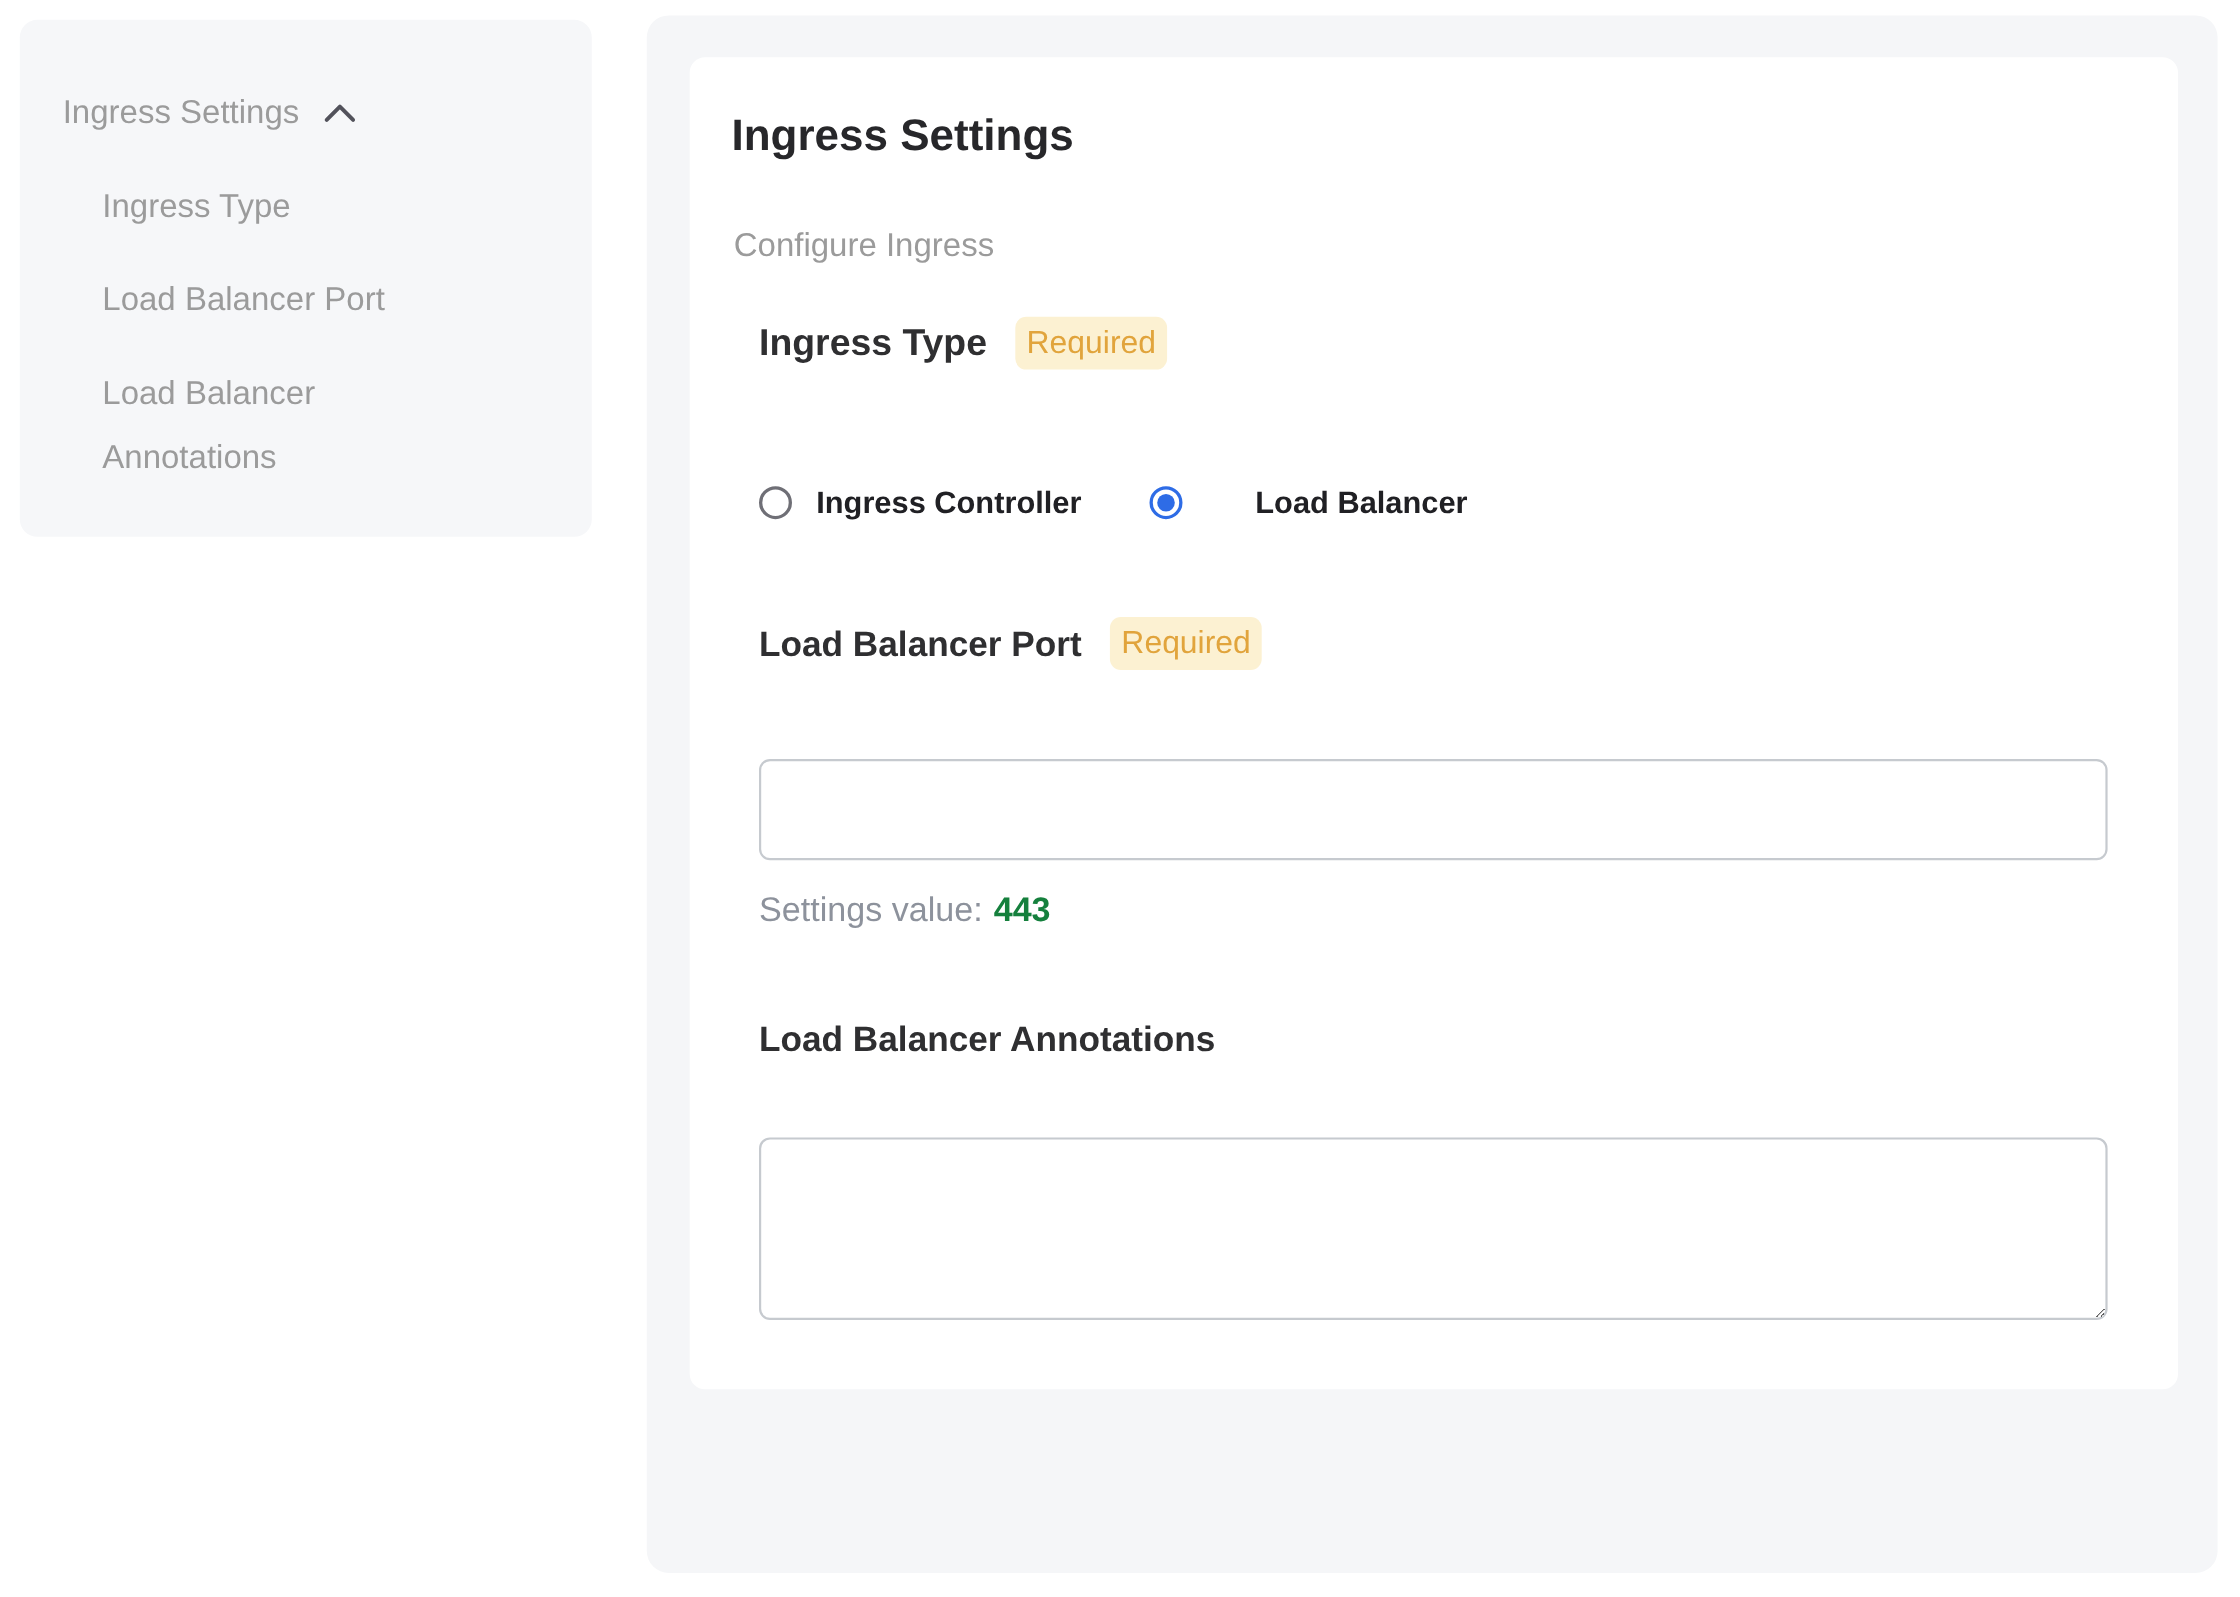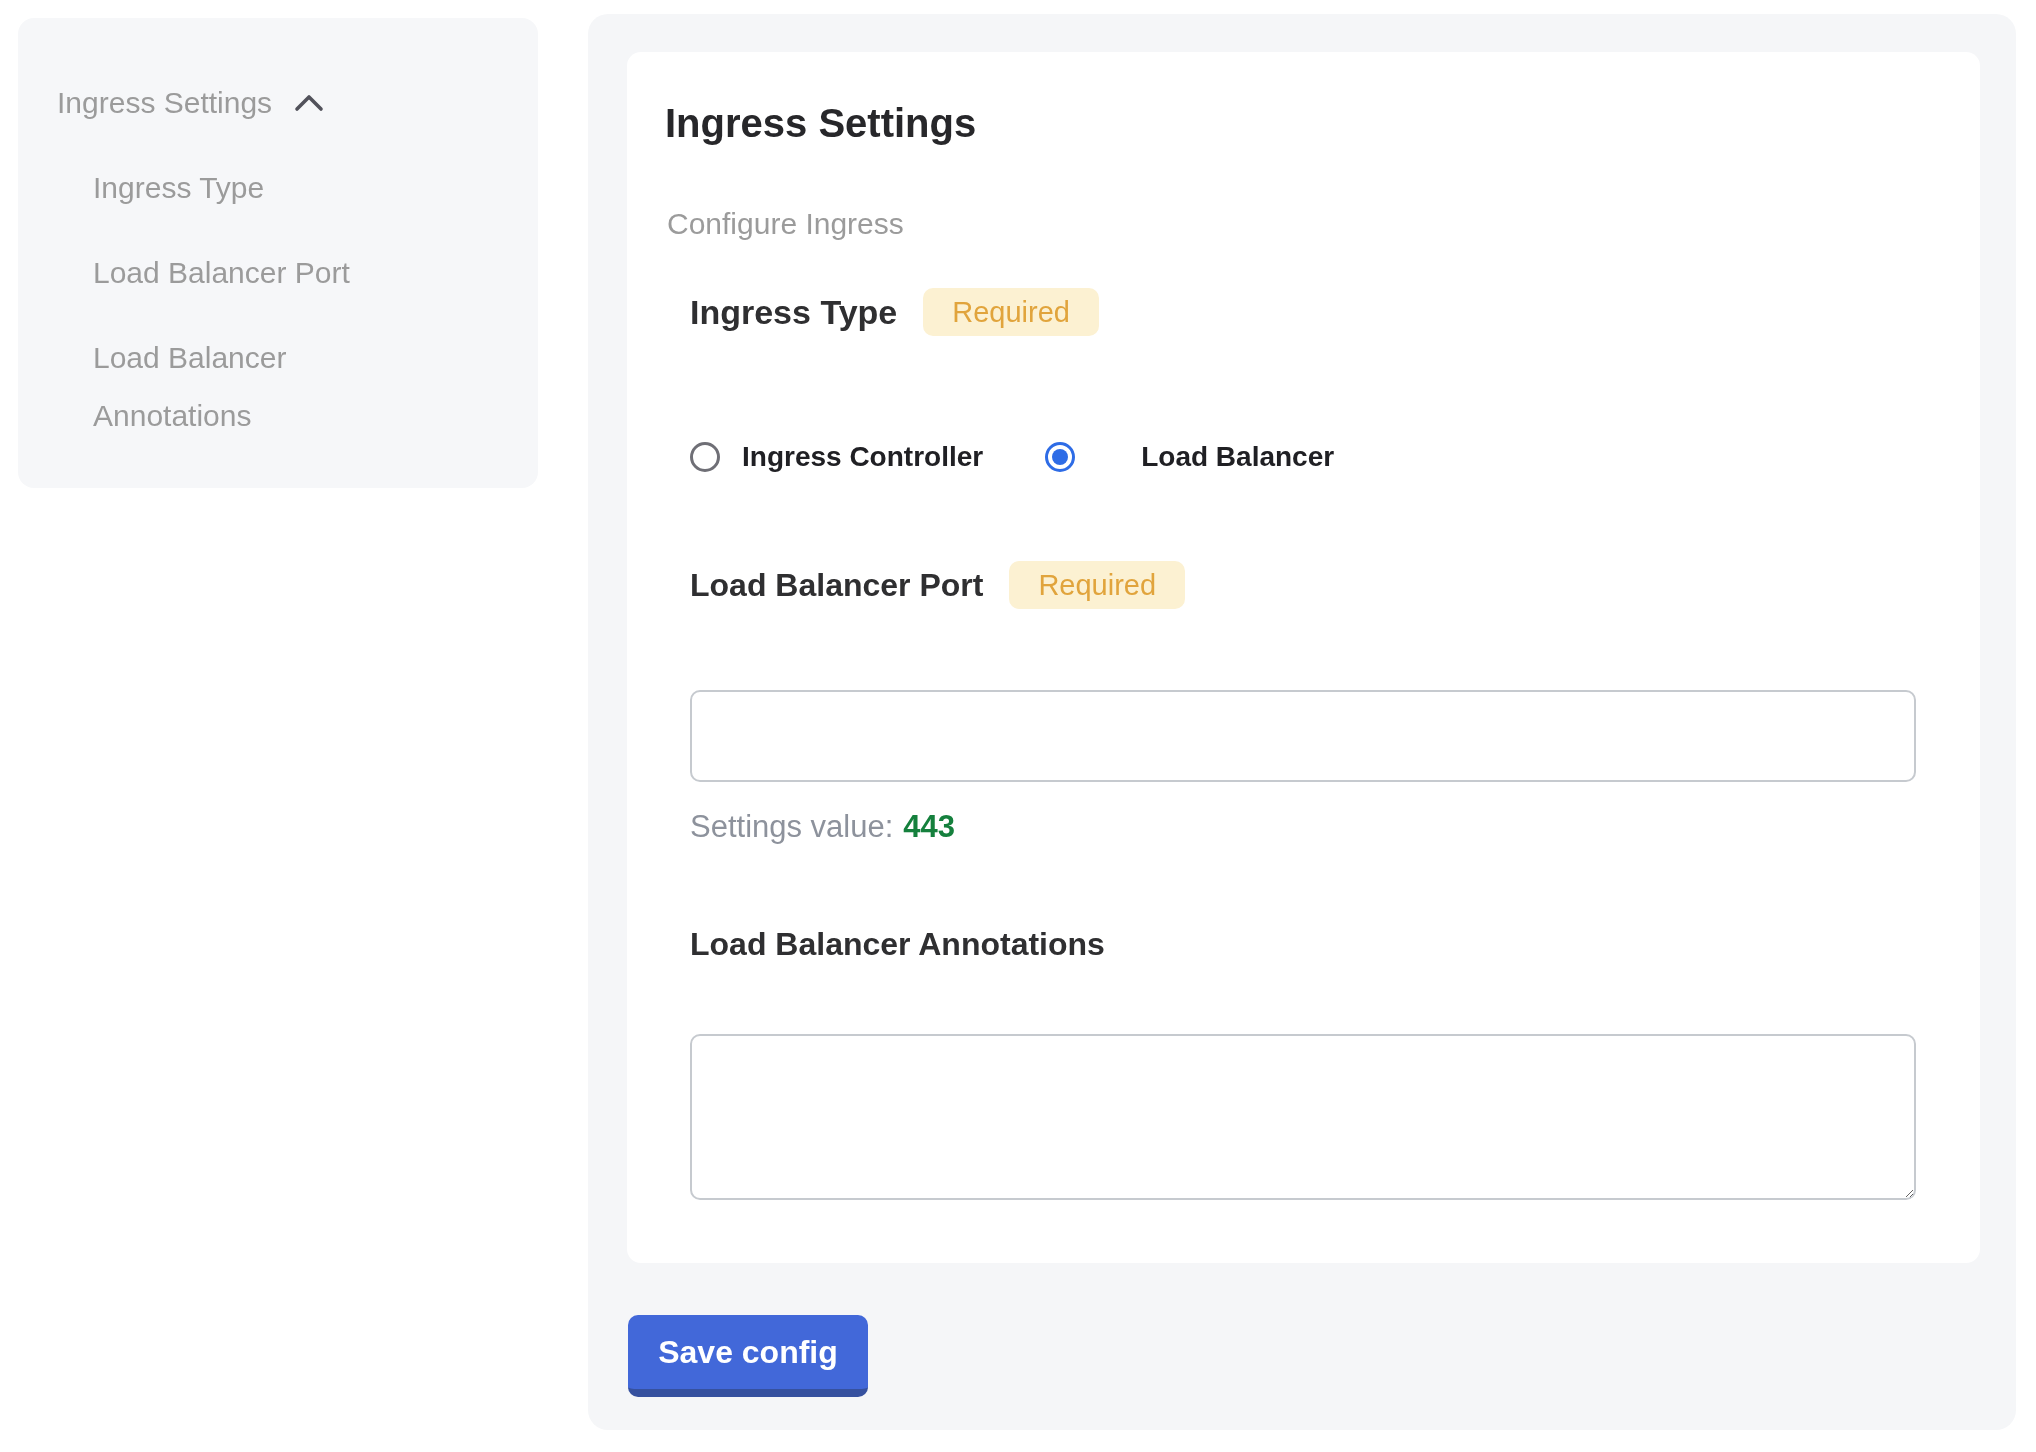--- a/index.html
+++ b/index.html
@@ -32,21 +32,21 @@
                    line-height:38px; color:#9b9b9b; }
 
   .label-row { position:absolute; left:63px; display:flex; align-items:center;
                gap:26px; }
   .row-s1 { top:236px; }
   .row-s2 { top:509px; }
   .field-label { font-weight:700; color:#2f2f31; }
   .lbl-34 { font-size:34px; line-height:42px; }
   .lbl-32 { font-size:32px; line-height:40px; }
   .badge { background:#fcf1d2; color:#e1a43c; font-size:29px; line-height:38px;
-           font-weight:500; padding:5px 29px; border-radius:10px; }
+           font-weight:500; padding:5px 10px; border-radius:10px; }
 
   .desc { position:absolute; left:63px; font-size:30px; line-height:38px;
           color:#a6a6a6; }
   .desc-s1 { top:288px; }
   .desc-s2 { top:565px; }
   .desc-s3 { top:919px; }
 
   .radio-row { position:absolute; left:63px; top:385px; display:flex;
                align-items:center; height:40px; }
   .radio { width:30px; height:30px; border-radius:50%; background:#ffffff;
@@ -122,14 +122,13 @@
     <input class="text-input" type="text" value="" style="">
 
     <div class="default-line"><span>Settings value:</span><strong>443</strong></div>
 
     <div class="s3-label field-label lbl-32">Load Balancer Annotations</div>
 
     <textarea class="ta" style=""></textarea>
 
   </section>
 
-  <button class="save-btn">Save config</button>
 </main>
 
 </body></html>

